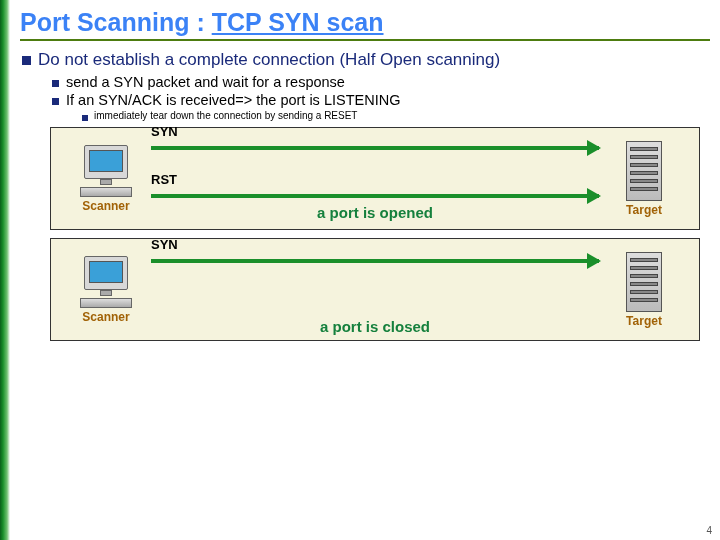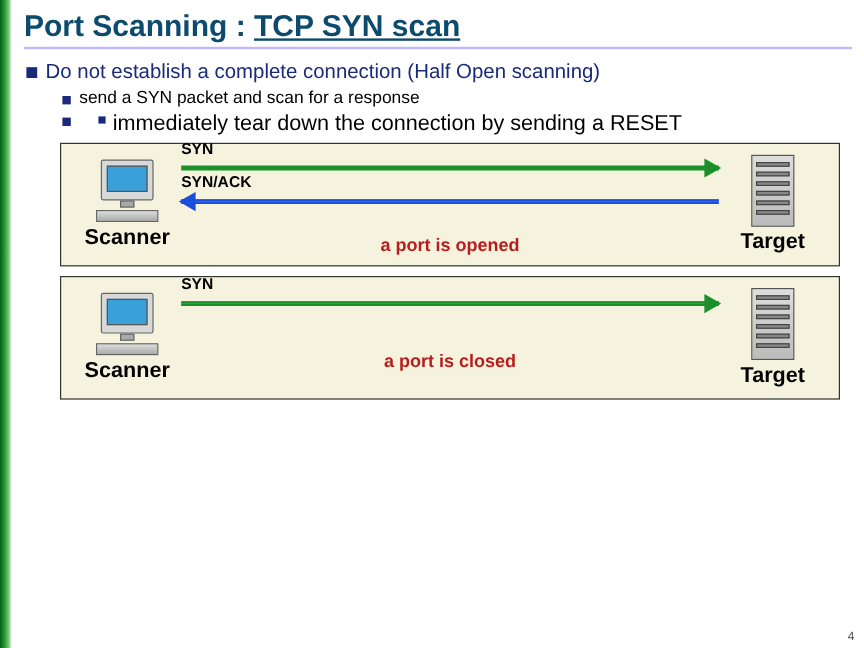--- a/index.html
+++ b/index.html
@@ -18,22 +18,22 @@
     background: linear-gradient(to right, #0a5f1a 0%, #1a8f2a 30%, #6fc070 70%, #fff 100%);
   }
   .content {
     position: absolute;
     left: 20px; right: 10px; top: 8px; bottom: 10px;
   }
   .title {
     font-family: Verdana, sans-serif;
     font-weight: bold;
     font-size: 25px;
-    color: #0c4a6e;
-    border-bottom: 2px solid #c4b5fd;
+    color: #3b82f6;
+    border-bottom: 2px solid #4d7c0f;
     padding-bottom: 2px;
     margin-bottom: 8px;
   }
   .title .under { text-decoration: underline; }
   ul.lvl1 { list-style: none; padding-left: 18px; }
   ul.lvl1 > li { position: relative; margin-bottom: 4px; }
   ul.lvl1 > li::before {
     content: ""; position: absolute; left: -16px; top: 7px;
     width: 9px; height: 9px; background: #1a2a7a;
   }
@@ -44,40 +44,40 @@
     content: ""; position: absolute; left: -14px; top: 6px;
     width: 7px; height: 7px; background: #1a2a7a;
   }
   ul.lvl2 > li > .txt { font-size: 14.5px; color: #000; }
   ul.lvl3 { list-style: none; padding-left: 28px; margin-top: 2px; }
   ul.lvl3 > li { position: relative; margin-bottom: 2px; }
   ul.lvl3 > li::before {
     content: ""; position: absolute; left: -12px; top: 5px;
     width: 6px; height: 6px; background: #1a2a7a;
   }
-  ul.lvl3 > li > .txt { font-size: 18px; color: #000; }
+  ul.lvl3 > li > .txt { font-size: 10px; color: #000; }
 
   .diagram {
     border: 1px solid #333;
     background: #f5f3dd;
     margin: 6px 10px 8px 30px;
     padding: 6px 10px 6px 10px;
     position: relative;
     height: 103px;
   }
   .diag-row {
     display: flex;
     align-items: center;
     height: 100%;
   }
   .node {
     display: flex; flex-direction: column; align-items: center;
     width: 90px;
   }
-  .node .lbl { font-size: 18px; font-weight: bold; color: #000000; margin-top: 2px; }
+  .node .lbl { font-size: 12px; font-weight: bold; color: #a16207; margin-top: 2px; }
   .mid {
     flex: 1;
     position: relative;
     height: 100%;
   }
   .arrow-lane {
     position: absolute; left: 0; right: 0;
     height: 16px;
   }
   .arrow-line {
@@ -95,21 +95,21 @@
     margin-top: -6px;
   }
   .head.right.green { right: -2px; border-left: 14px solid #1a8f2a; }
   .head.left.blue   { left: -2px;  border-right: 14px solid #1a4fdc; }
   .arrow-label {
     position: absolute; width: 100%; text-align: left;
     font-size: 13px; font-weight: bold; color: #000;
   }
   .result {
     position: absolute; width: 100%; text-align: center;
-    font-size: 15px; font-weight: bold; color: #b91c1c;
+    font-size: 15px; font-weight: bold; color: #15803d;
   }
   .pagenum {
     position: absolute; right: 8px; bottom: 4px;
     font-size: 10px; color: #555;
   }
 
   
   .pc { position: relative; width: 56px; height: 52px; }
   .pc .mon {
     position: absolute; left: 6px; top: 0; width: 44px; height: 34px;
@@ -148,23 +148,24 @@
 
   <div class="title">
     <span>Port Scanning : </span><span class="under">TCP SYN scan</span>
   </div>
 
   <ul class="lvl1">
     <li>
       <div class="txt">Do not establish a complete connection (Half Open scanning)</div>
       <ul class="lvl2">
         <li>
-            <div class="txt">send a SYN packet and scan for a response</div>
+            <div class="txt">send a SYN packet and wait for a response</div>
           </li>
         <li>
+          <div class="txt">If an SYN/ACK is received=&gt; the port is LISTENING</div>
           <ul class="lvl3">
             <li>
                 <div class="txt">immediately tear down the connection by sending a RESET</div>
               </li>
           </ul>
         </li>
       </ul>
     </li>
   </ul>
 
@@ -177,24 +178,24 @@
             <div class="base"></div>
         </div>
         <div class="lbl">Scanner</div>
       </div>
       <div class="mid">
         <div class="arrow-lane" style="top:4px">
           <div class="arrow-line green"></div>
           <div class="head right green"></div>
           <div class="arrow-label" style="top:-14px">SYN</div>
         </div>
-        <div class="arrow-lane" style="top:32px">
-          <div class="arrow-line blue"></div>
-          <div class="head left blue"></div>
-          <div class="arrow-label" style="top:-14px">SYN/ACK</div>
+        <div class="arrow-lane" style="top:52px">
+          <div class="arrow-line green"></div>
+          <div class="head right green"></div>
+          <div class="arrow-label" style="top:-14px">RST</div>
         </div>
         <div class="result" style="top:70px">a port is opened</div>
       </div>
       <div class="node">
         <div class="srv">
           <div class="box"></div>
           <div class="slot s1"></div>
             <div class="slot s2"></div>
             <div class="slot s3"></div>
           <div class="slot s4"></div>
@@ -215,21 +216,21 @@
             <div class="base"></div>
         </div>
         <div class="lbl">Scanner</div>
       </div>
       <div class="mid">
         <div class="arrow-lane" style="top:6px">
           <div class="arrow-line green"></div>
           <div class="head right green"></div>
           <div class="arrow-label" style="top:-14px">SYN</div>
         </div>
-        <div class="result" style="top:56px">a port is closed</div>
+        <div class="result" style="top:73px">a port is closed</div>
       </div>
       <div class="node">
         <div class="srv">
           <div class="box"></div>
           <div class="slot s1"></div>
             <div class="slot s2"></div>
             <div class="slot s3"></div>
           <div class="slot s4"></div>
             <div class="slot s5"></div>
             <div class="slot s6"></div>

